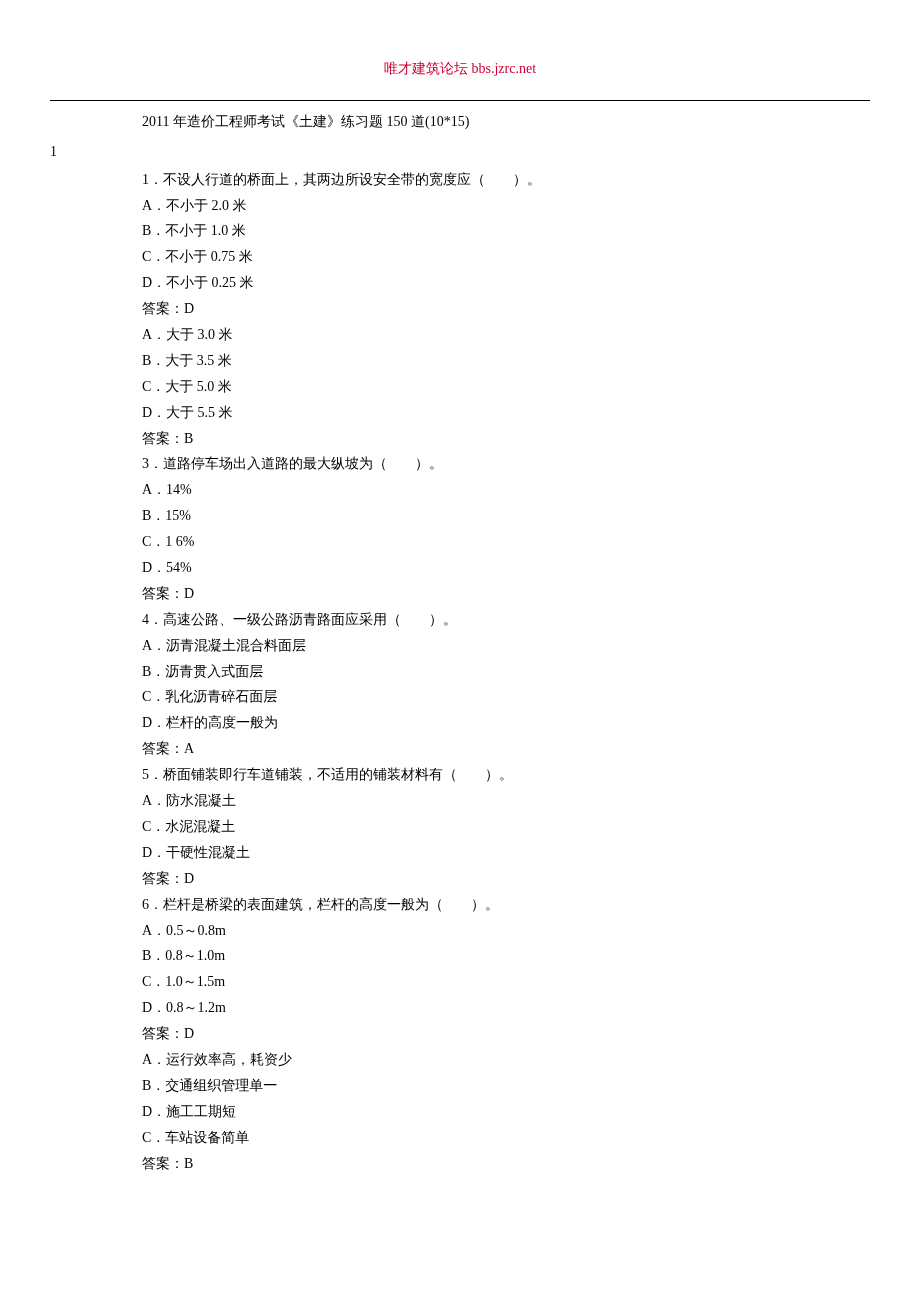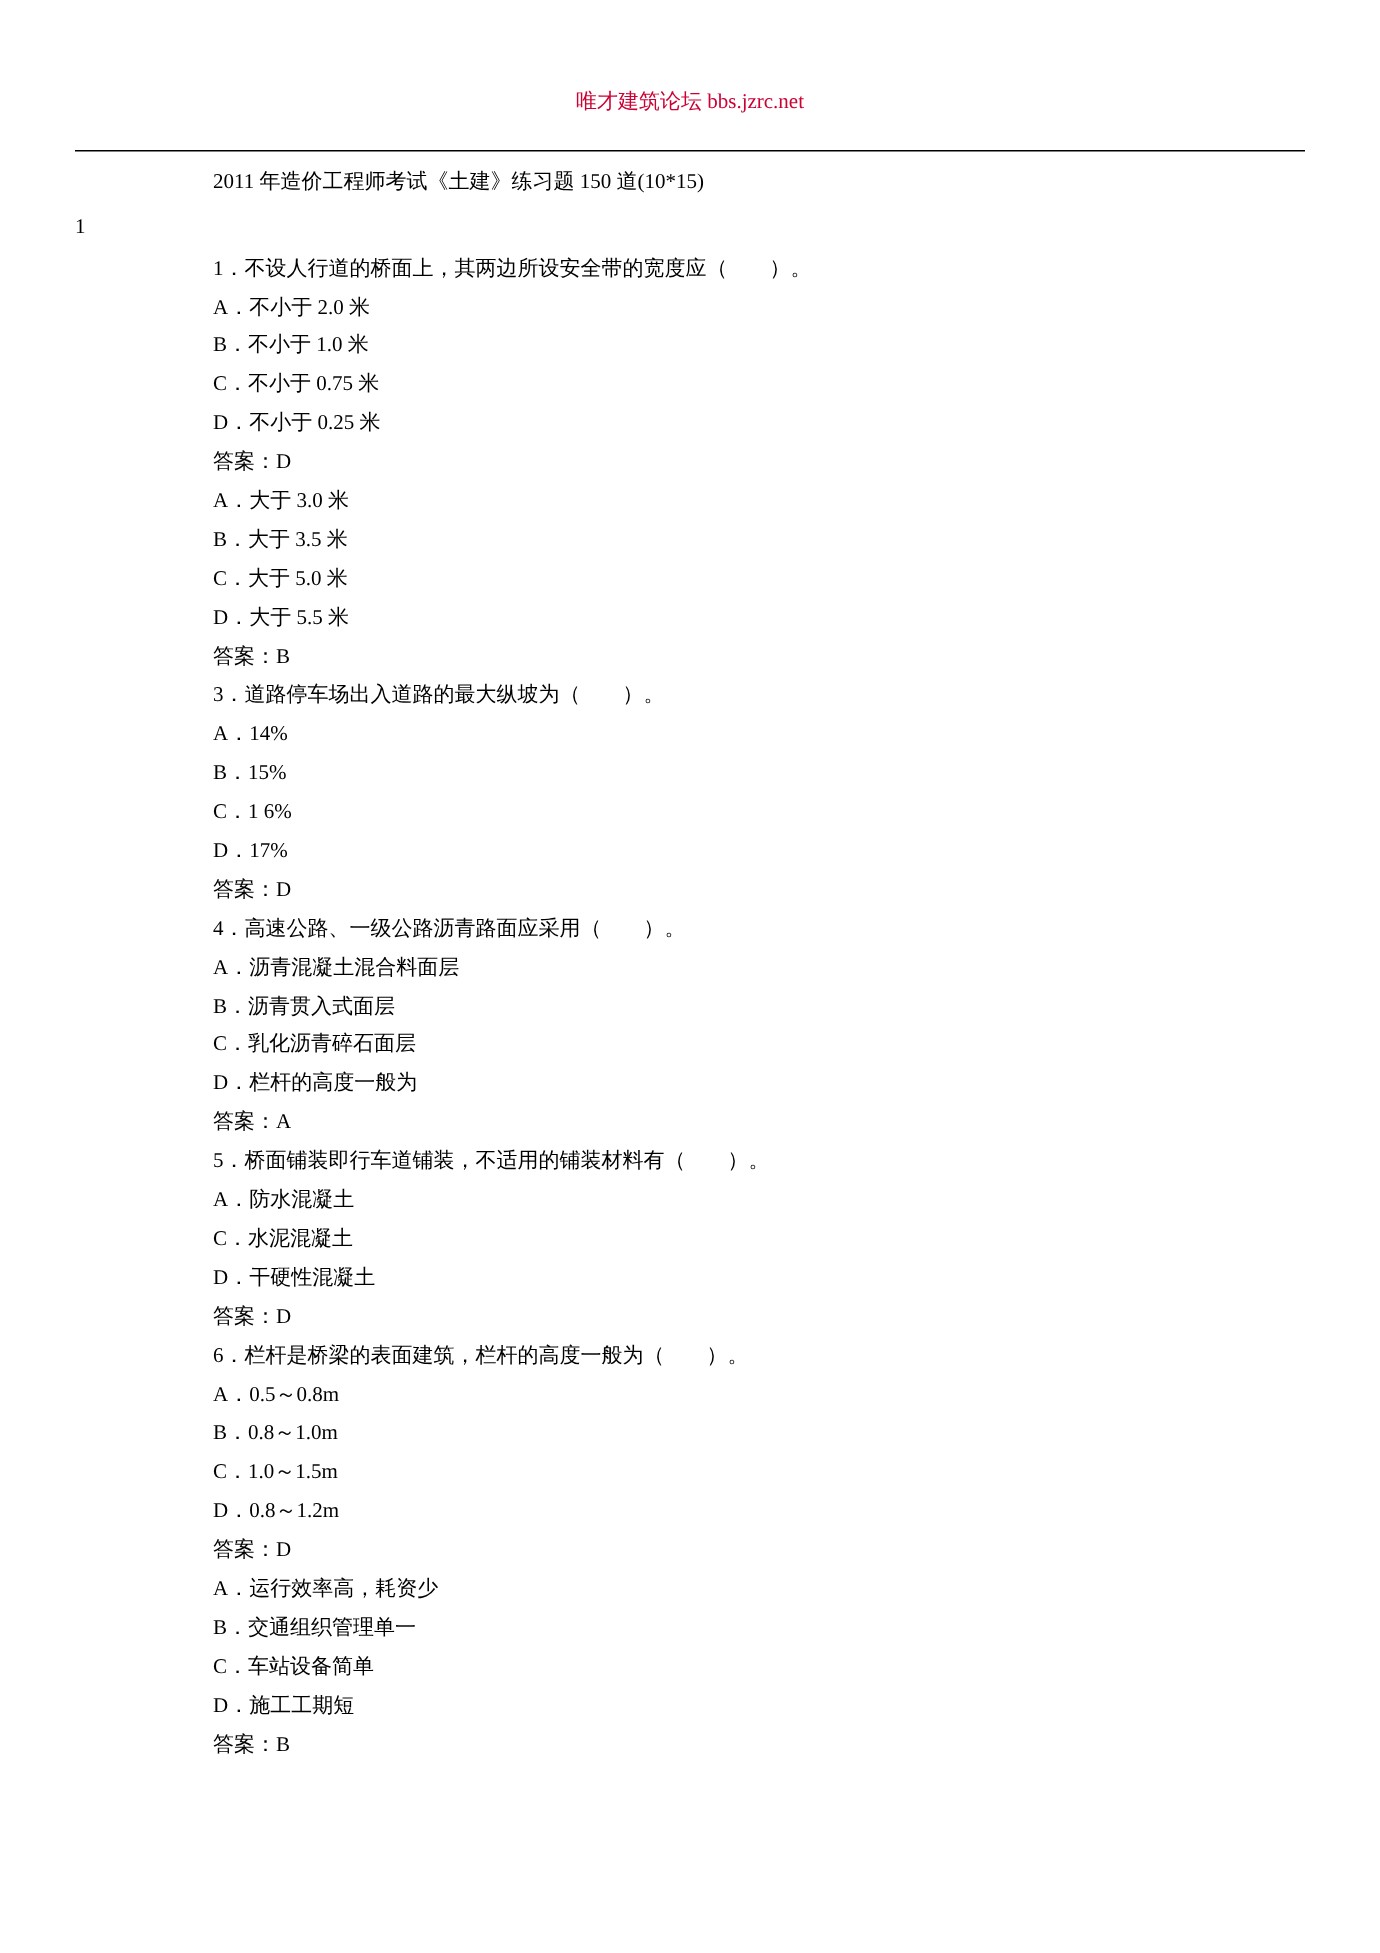--- a/index.html
+++ b/index.html
@@ -74,21 +74,21 @@
         <p class="line">B．大于 3.5 米</p>
         <p class="line">C．大于 5.0 米</p>
         <p class="line">D．大于 5.5 米</p>
         <p class="line">答案：B</p>
       </div>
       <div class="question-block">
         <p class="line">3．道路停车场出入道路的最大纵坡为（　　）。</p>
         <p class="line">A．14%</p>
         <p class="line">B．15%</p>
         <p class="line">C．1 6%</p>
-        <p class="line">D．17%</p>
+        <p class="line">D．54%</p>
         <p class="line">答案：D</p>
       </div>
       <div class="question-block">
         <p class="line">4．高速公路、一级公路沥青路面应采用（　　）。</p>
         <p class="line">A．沥青混凝土混合料面层</p>
         <p class="line">B．沥青贯入式面层</p>
         <p class="line">C．乳化沥青碎石面层</p>
         <p class="line">D．栏杆的高度一般为</p>
         <p class="line">答案：A</p>
       </div>
@@ -103,19 +103,19 @@
         <p class="line">6．栏杆是桥梁的表面建筑，栏杆的高度一般为（　　）。</p>
         <p class="line">A．0.5～0.8m</p>
         <p class="line">B．0.8～1.0m</p>
         <p class="line">C．1.0～1.5m</p>
         <p class="line">D．0.8～1.2m</p>
         <p class="line">答案：D</p>
       </div>
       <div class="question-block">
         <p class="line">A．运行效率高，耗资少</p>
         <p class="line">B．交通组织管理单一</p>
+        <p class="line">D．施工工期短</p>
         <p class="line">C．车站设备简单</p>
-        <p class="line">D．施工工期短</p>
         <p class="line">答案：B</p>
       </div>
     </div>
 
 </div>
 
 </body></html>

